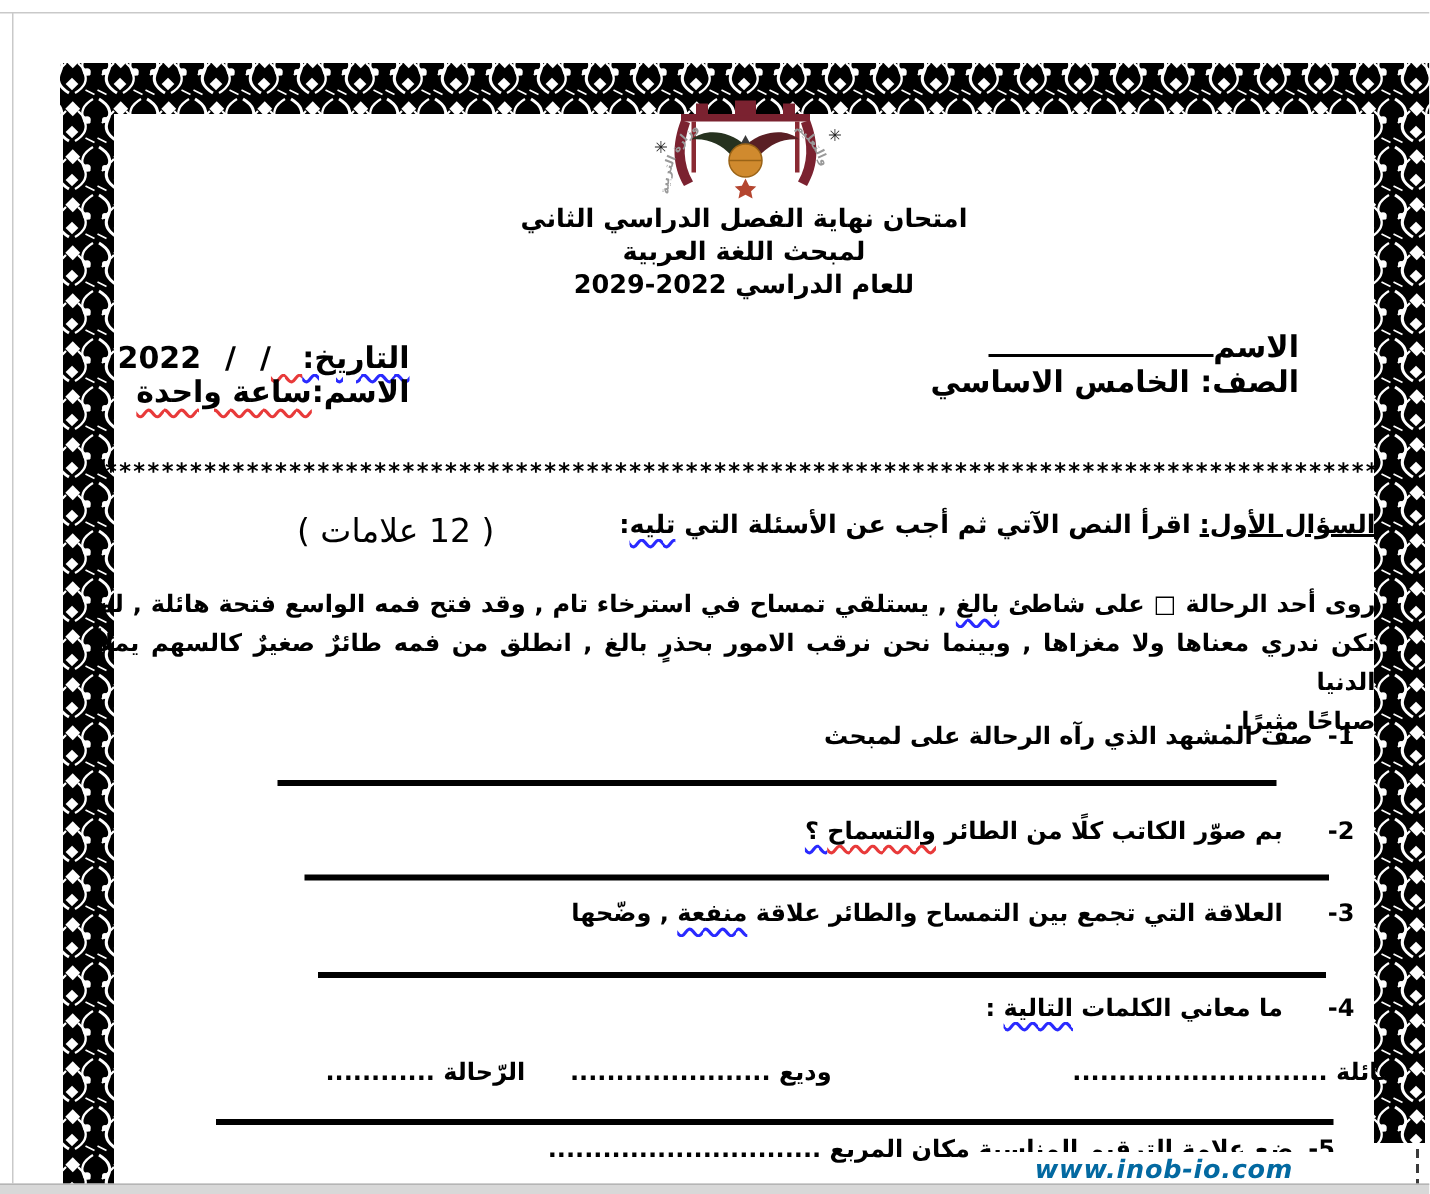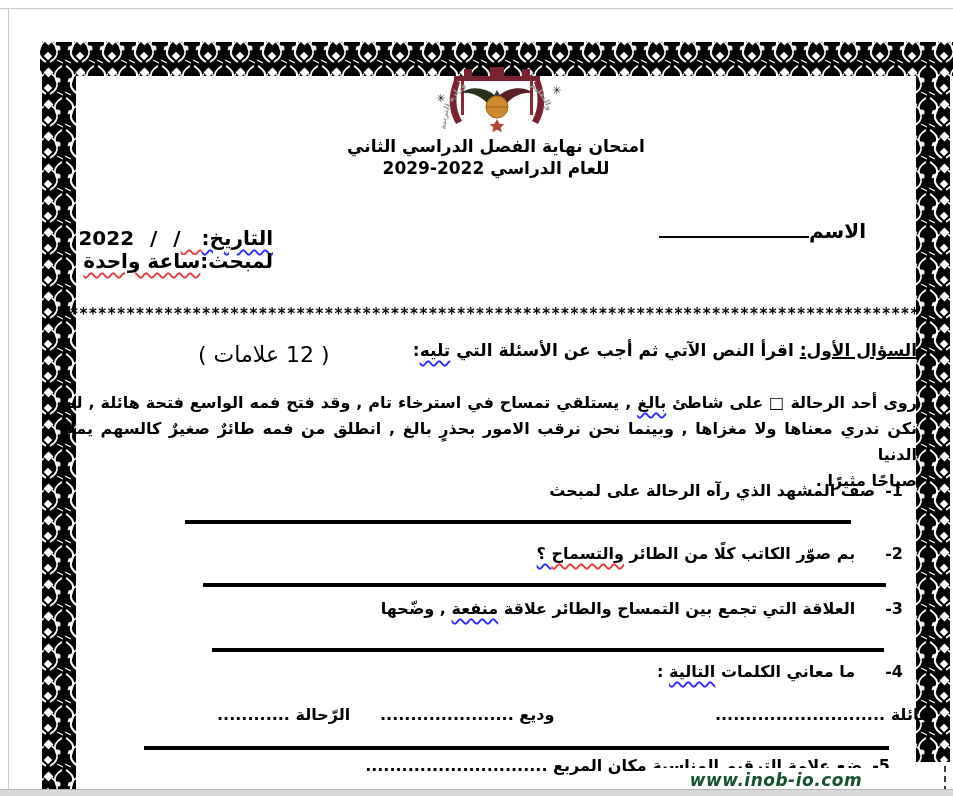--- a/index.html
+++ b/index.html
@@ -62,21 +62,21 @@
   .a2{left:203px;top:583px;width:683px;}
   .a3{left:212px;top:648px;width:672px;}
   .a4{left:144px;top:746px;width:745px;}
   
   .vocab{top:705px;direction:rtl;font-size:16px;font-weight:bold;z-index:4;white-space:nowrap;}
   .v1{right:23px;}
   .v2{left:380px;}
   .v3{left:217px;}
   
   .watermark{left:651px;top:768px;width:250px;height:28px;background:#ffffff;z-index:20;
-             font-style:italic;font-weight:bold;font-size:17px;color:#14532d;
+             font-style:italic;font-weight:bold;font-size:17px;color:#0369a1;
              text-align:center;line-height:24px;letter-spacing:0.5px;}
   .edge-dashes{left:944px;top:766px;height:26px;width:0;border-left:2px dashed #3a3a3a;z-index:21;}
 </style>
 </head>
 <body>
 
 <div class="abs edge-top"></div>
 <div class="abs edge-left"></div>
 
 <svg class="abs frame" width="953" height="796" aria-hidden="true">
@@ -124,35 +124,37 @@
   </text>
   <text font-size="8" fill="#999" font-weight="bold">
     <textPath href="#arcR" startOffset="5%">والتعليم</textPath>
   </text>
 </svg>
 <span class="abs logo-star star-l">✳</span>
 <span class="abs logo-star star-r">✳</span>
 
 <div class="abs header">
   <div>امتحان نهاية الفصل الدراسي الثاني</div>
+  <div>لمبحث اللغة العربية</div>
   <div>للعام الدراسي 2022-2029</div>
 </div>
 
 <div class="abs info info-right">
   <div>
     <span>الاسم</span><span class="name-underline"></span>
   </div>
+  <div>الصف: الخامس الاساسي</div>
 </div>
 
 <div class="abs info info-left">
   <div>
     <span class="wavy-b">التاريخ:</span><span class="wavy-r">&nbsp;&nbsp;&nbsp;</span><span class="date-rest">/ / 2022</span>
   </div>
   <div>
-    <span>لمبحث:</span><span class="wavy-r">ساعة واحدة</span>
+    <span>الاسم:</span><span class="wavy-r">ساعة واحدة</span>
   </div>
 </div>
 
 <div class="abs stars-row">************************************************************************************************</div>
 
 <div class="abs sec-head">
   <span class="u">السؤال الأول:</span><span> اقرأ النص الآتي ثم أجب عن الأسئلة التي </span><span class="wavy-b">تليه</span><span>:</span>
 </div>
 <div class="abs marks">( 12 علامات )</div>
 

